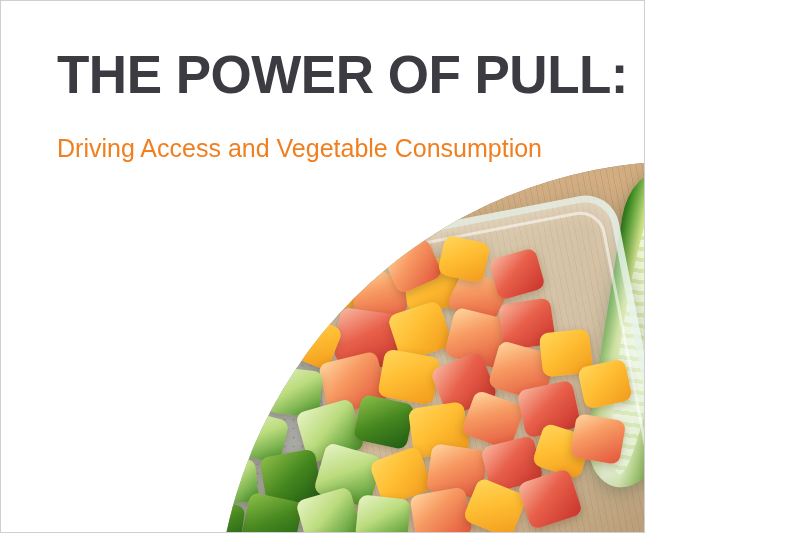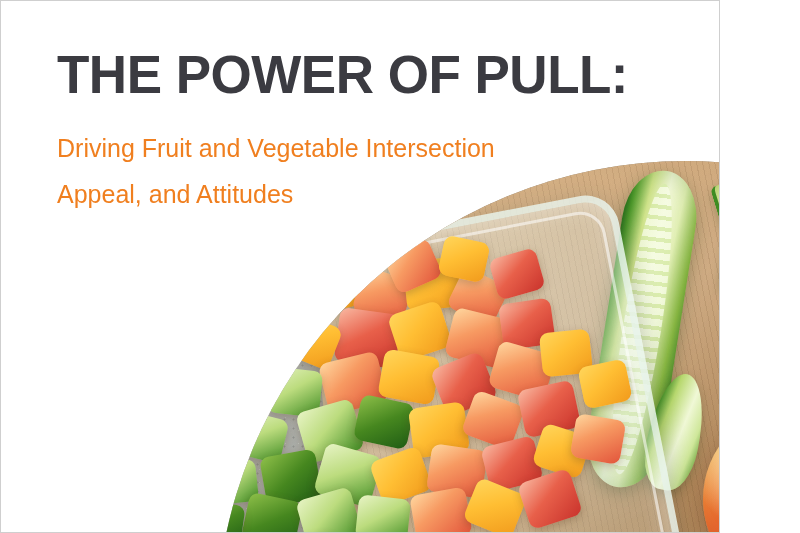--- a/index.html
+++ b/index.html
@@ -7,21 +7,21 @@
     margin: 0;
     padding: 0;
     background: #ffffff;
   }
   body {
     font-family: "Liberation Sans", sans-serif;
   }
 
   #cover-card {
     position: relative;
-    width: 720px;
+    width: 645px;
     height: 533px;
     overflow: hidden;
     background: #ffffff;
     box-sizing: border-box;
     border: 1px solid #cfcfcf;
   }
 
   
   #cover-photo {
     position: absolute;
@@ -302,17 +302,16 @@
         <div class="chunk mango" style="left: 440px; top: 238px; width: 46px; height: 40px; transform: rotate(12deg);"></div>
         <div class="chunk red" style="left: 492px; top: 252px; width: 48px; height: 42px; transform: rotate(-16deg);"></div>
         <div class="chunk cukedk" style="left: 198px; top: 502px; width: 44px; height: 40px; transform: rotate(8deg);"></div>
         <div class="chunk cuke" style="left: 286px; top: 534px; width: 50px; height: 44px; transform: rotate(-8deg);"></div>
       </div>
   </div>
 
   <div id="cover-text">
     <h1 id="cover-title">THE POWER OF PULL:</h1>
 
-    <div class="subtitle-line">Driving Fruit and Vegetable Intersection</div>
-    <div class="subtitle-line">Appeal, and Attitudes</div>
+    <div class="subtitle-line">Driving Access and Vegetable Consumption</div>
   </div>
 
 </div>
 
 </body></html>

